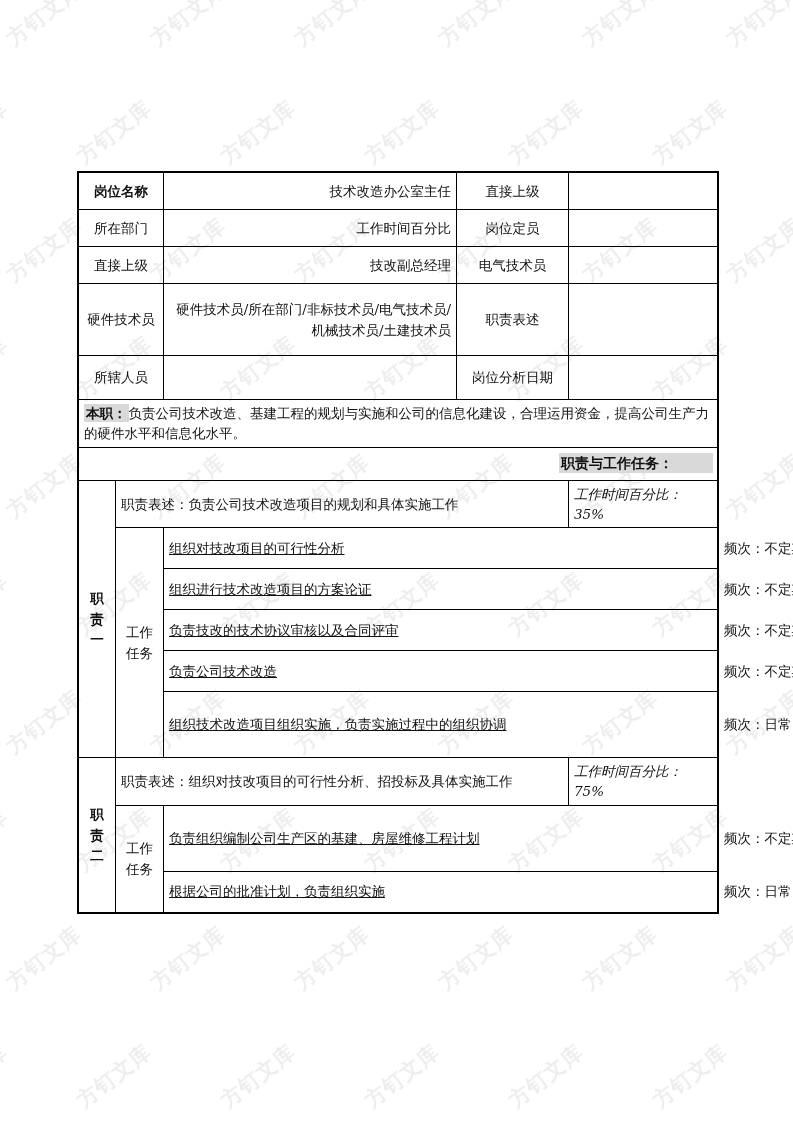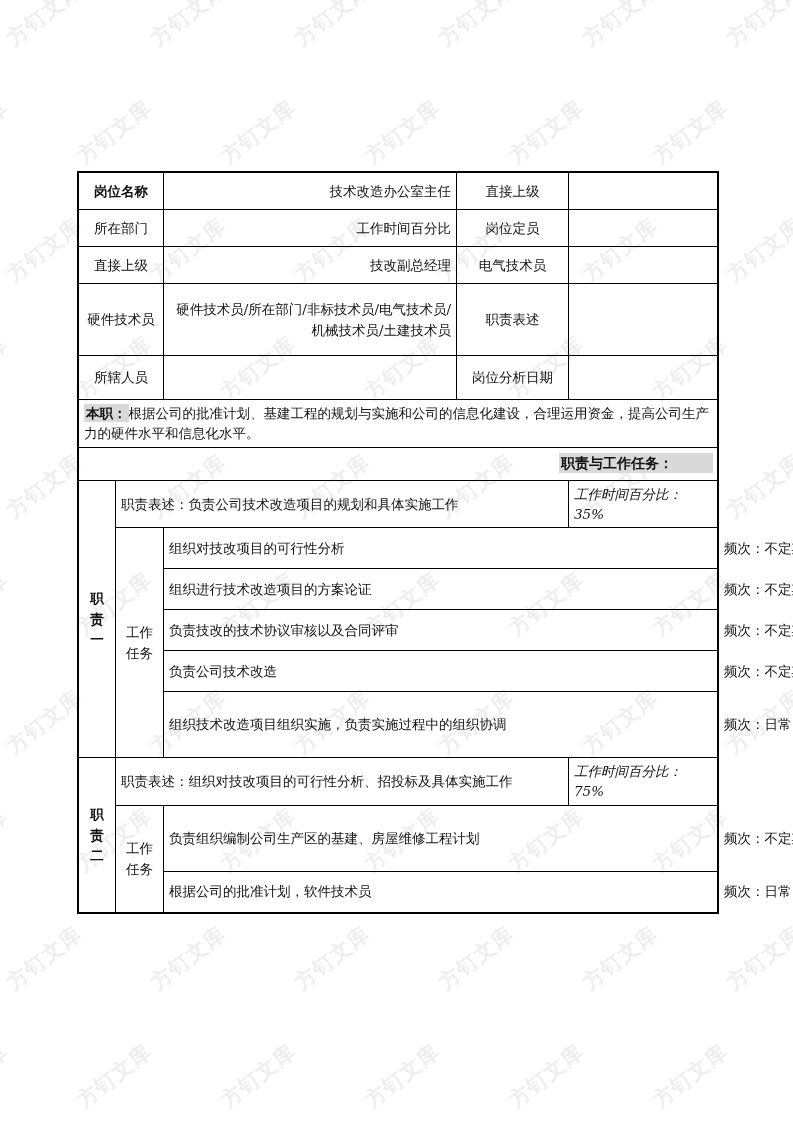--- a/index.html
+++ b/index.html
@@ -147,20 +147,21 @@
   td.pct {
     text-align: left;
     line-height: 1.5;
     padding: 3px 5px;
     font-style: italic;
   }
   td.task-text {
     text-align: left;
     line-height: 1.9;
     padding: 4px 5px;
+    text-decoration: underline;
   }
 </style>
 </head>
 <body>
 
 <div id="watermark-layer">
     <span class="wm" style="color: rgb(238, 238, 238); left: 0px; top: 0px;">方钉文库</span>
     <span class="wm" style="color: rgb(238, 238, 238); left: 144px; top: 0px;">方钉文库</span>
     <span class="wm" style="color: rgb(238, 238, 238); left: 288px; top: 0px;">方钉文库</span>
     <span class="wm" style="color: rgb(238, 238, 238); left: 432px; top: 0px;">方钉文库</span>
@@ -269,21 +270,21 @@
 
         <tr style="height:44px">
           <td class="lbl" colspan="2">所辖人员</td>
           <td class="ctr"></td>
           <td class="lbl" style="line-height:1.35">岗位分析日期</td>
           <td class="ctr"></td>
         </tr>
 
         <tr>
           <td class="banner" colspan="5">
-            <span class="hl">本职：</span><span>根据公司的批准计划、基建工程的规划与实施和公司的信息化建设，合理运用资金，提高公司生产力的硬件水平和信息化水平。</span>
+            <span class="hl">本职：</span><span>负责公司技术改造、基建工程的规划与实施和公司的信息化建设，合理运用资金，提高公司生产力的硬件水平和信息化水平。</span>
           </td>
         </tr>
 
         <tr>
           <td class="section-head" colspan="5">
             <span class="hl">职责与工作任务：</span>
           </td>
         </tr>
 
         <tr style="height:42px">
@@ -348,20 +349,20 @@
         <tr style="height:66px">
           <td class="task-label" rowspan="2">
             <span>工作</span>
             <span>任务</span>
           </td>
           <td class="task-text" colspan="3" style="line-height:2.1">负责组织编制公司生产区的基建、房屋维修工程计划</td>
           <td class="freq">频次：不定期</td>
         </tr>
 
         <tr style="height:41px">
-          <td class="task-text" colspan="3">根据公司的批准计划，软件技术员</td>
+          <td class="task-text" colspan="3">根据公司的批准计划，负责组织实施</td>
           <td class="freq">频次：日常</td>
         </tr>
 
       </tbody>
     </table>
   </div>
 </div>
 
 </body></html>

